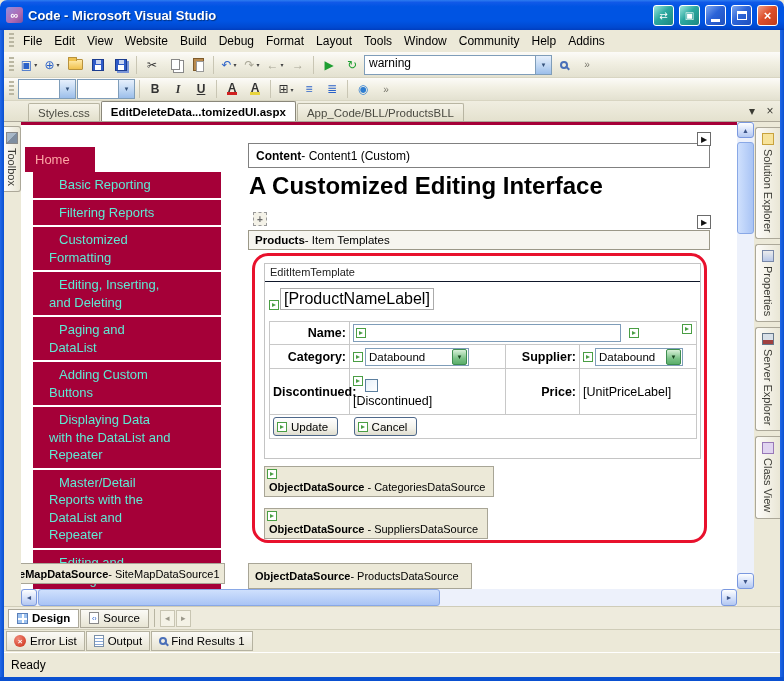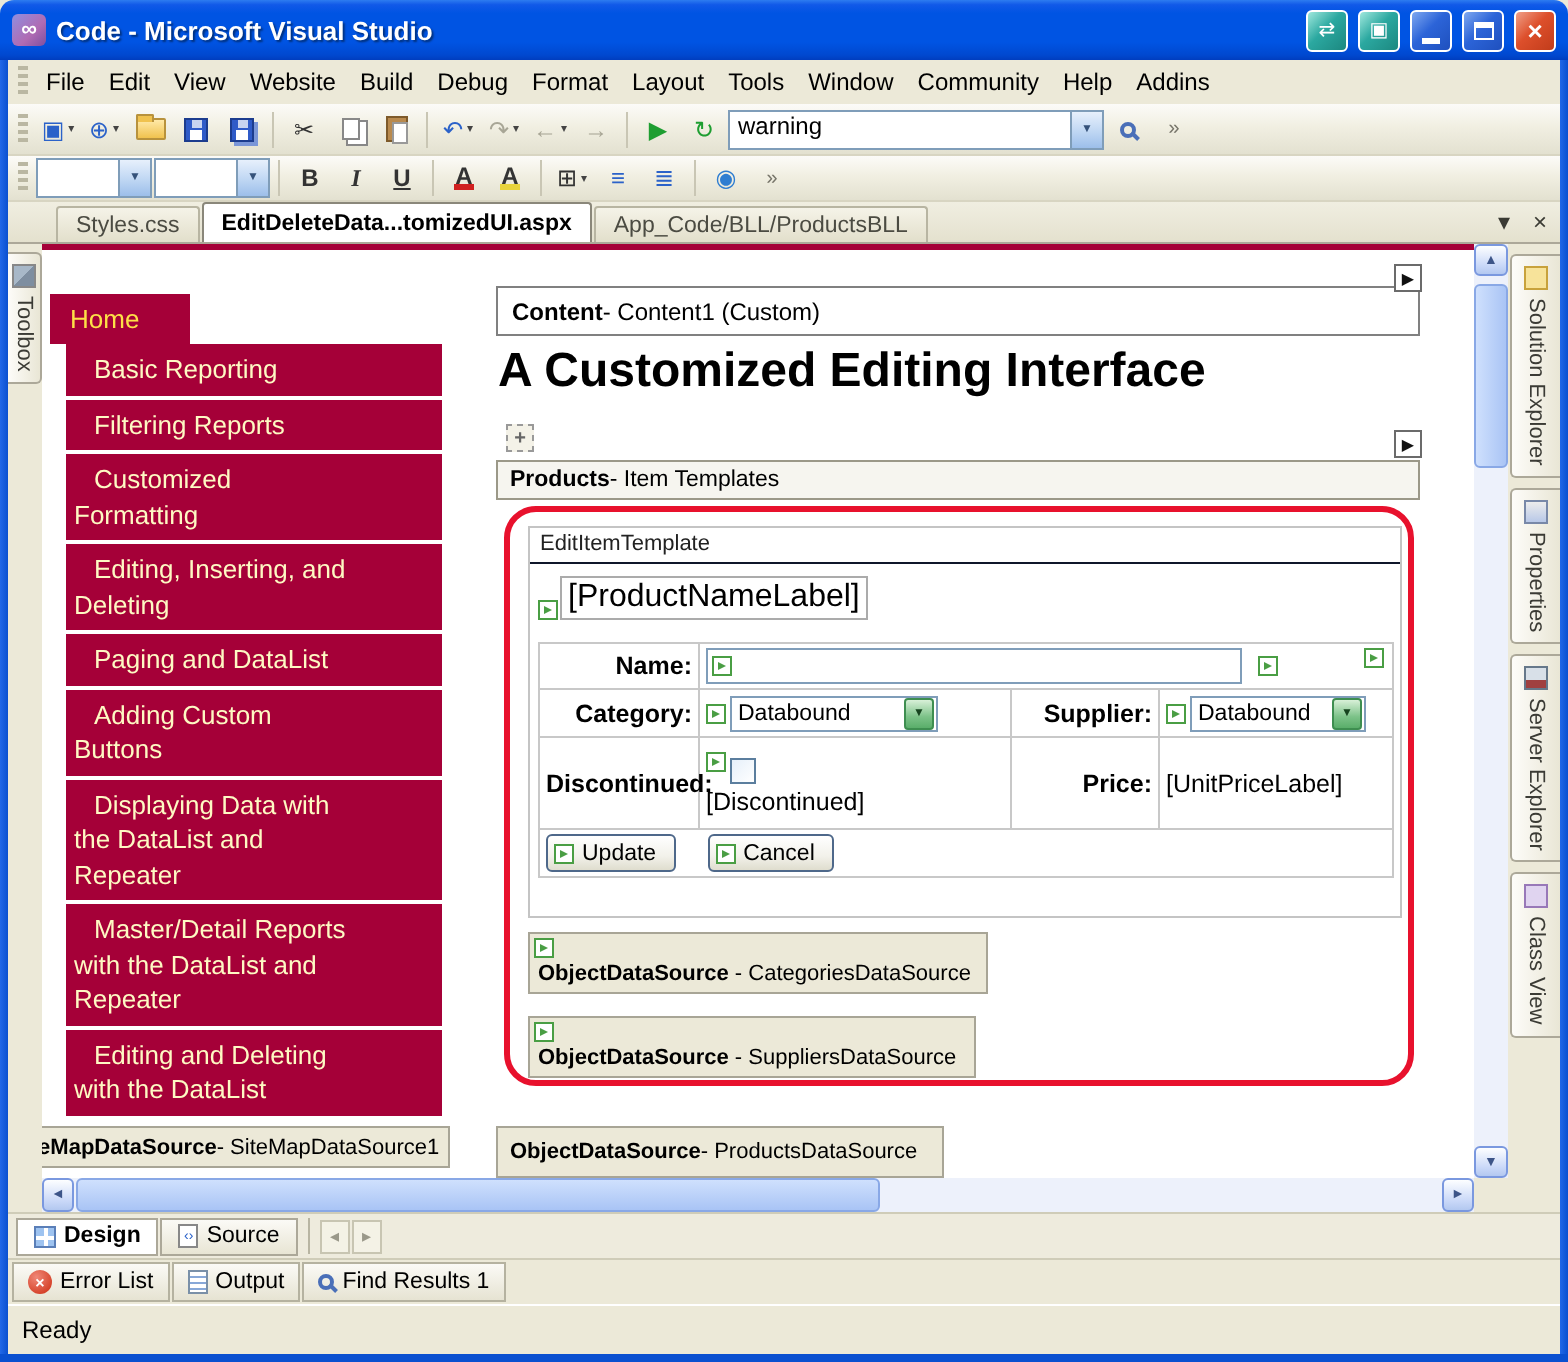--- a/index.html
+++ b/index.html
@@ -79,23 +79,23 @@
   .mini-ic{writing-mode:horizontal-tb;width:12px;height:12px;flex:none;border:1px solid #888}
   .ic-toolbox{background:linear-gradient(135deg,#A8B8C8 50%,#7E8EA0 50%)}
   .ic-solexp{background:#F7E39A;border-color:#C8A23C}
   .ic-props{background:linear-gradient(180deg,#ECECEC,#B8C8E8);border-color:#7888A8}
   .ic-servexp{background:linear-gradient(180deg,#D8E0E8 60%,#A04040 60%);border-color:#66788A}
   .ic-classview{background:#E0D4F0;border-color:#9878B8}
 
   
   .surface{position:absolute;left:21px;top:122px;width:716px;height:467px;background:#fff;overflow:hidden}
   .red-line{position:absolute;left:0;top:0;width:716px;height:3px;background:#A50038}
-  .nav-home{position:absolute;left:4px;top:25px;width:70px;height:25px;background:#A50038;color:#fde047;font-size:13px;display:flex;align-items:center;padding-left:10px}
+  .nav-home{position:absolute;left:4px;top:25px;width:70px;height:25px;background:#A50038;color:#fca5a5;font-size:13px;display:flex;align-items:center;padding-left:10px}
   .nav-items{position:absolute;left:12px;top:50px;width:188px}
-  .nav-item{background:#A50038;color:#fef9c3;font-size:13px;line-height:17.5px;padding:4px 46px 4px 4px;text-indent:10px;border-bottom:2px solid #fff}
+  .nav-item{background:#A50038;color:#5eead4;font-size:13px;line-height:17.5px;padding:4px 46px 4px 16px;text-indent:10px;border-bottom:2px solid #fff}
   .dsbox{background:#ECE9D8;border:1px solid #A8A596;font-size:11px;display:flex;align-items:center;white-space:nowrap;overflow:hidden}
   .sitemap-box{position:absolute;left:-20px;top:441px;width:224px;height:21px;padding-left:3px}
   .ods-products{position:absolute;left:227px;top:441px;width:224px;height:26px;padding-left:6px}
   .content-hdr{position:absolute;left:227px;top:21px;width:462px;height:25px;border:1px solid #808080;background:#fff;display:flex;align-items:center;padding-left:7px;font-size:12px}
   .page-h1{position:absolute;left:228px;top:50px;font-size:24px;font-weight:bold;color:#000;white-space:nowrap}
   .smart-arrow{position:absolute;width:14px;height:14px;background:#fff;border:1px solid #6B6B6B;display:flex;align-items:center;justify-content:center;font-size:8px;color:#111}
   .smart1{left:676px;top:10px}.smart2{left:676px;top:93px}
   .move-glyph{position:absolute;left:232px;top:90px;width:14px;height:14px;border:1px dashed #999;background:#F4F2E8;color:#666;
     display:flex;align-items:center;justify-content:center;font-size:10px;font-weight:bold}
   .products-hdr{position:absolute;left:227px;top:108px;width:462px;height:20px;border:1px solid #9B9888;background:#F6F5EF;display:flex;align-items:center;padding-left:6px;font-size:11.5px}

